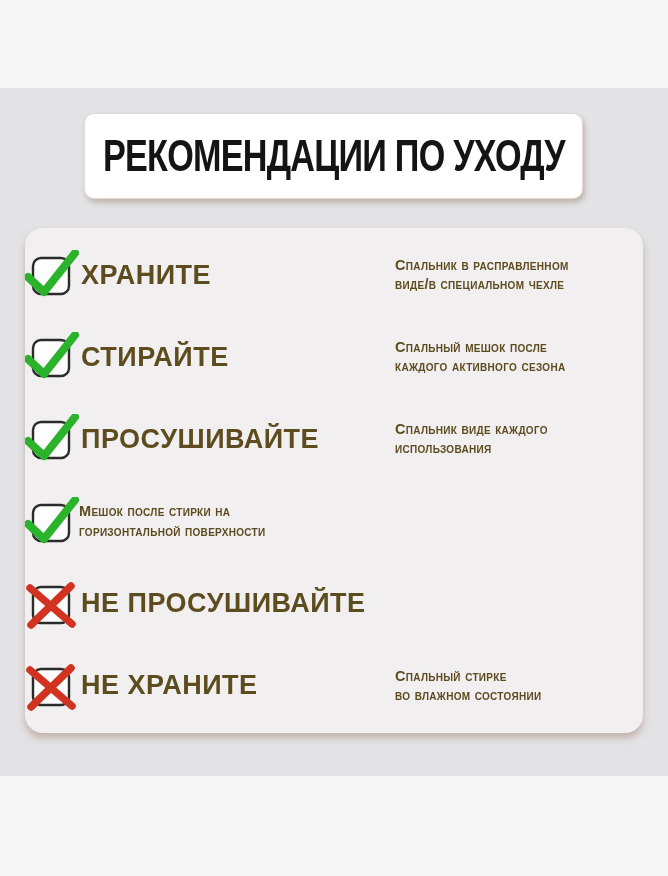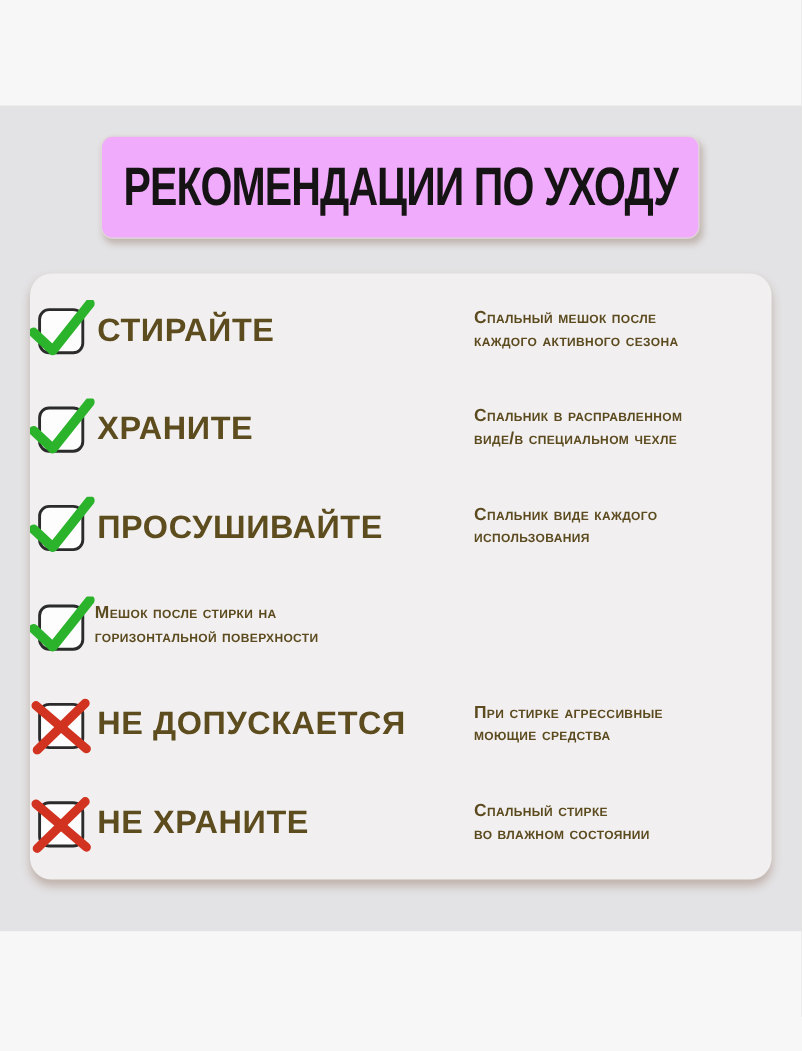--- a/index.html
+++ b/index.html
@@ -25,21 +25,21 @@
   }
   .strip.top { top: 0; height: 88px; }
   .strip.bottom { top: 776px; height: 100px; }
 
   .title-box {
     position: absolute;
     left: 84px;
     top: 113px;
     width: 497px;
     height: 84px;
-    background: #f0abfc;
+    background: #ffffff;
     border: 1px solid #e0d9d6;
     border-radius: 10px;
     box-shadow: 2px 4px 5px rgba(130, 100, 80, 0.35);
     display: flex;
     align-items: center;
     justify-content: center;
     overflow: hidden;
   }
   .title-box h1 {
     margin: 0;
@@ -113,35 +113,35 @@
 
   <div class="card">
 
     <div class="row">
       <span class="icon-wrap">
         <svg width="54" height="50" viewBox="0 0 54 50">
           <rect x="8" y="8" width="36" height="36" rx="8" fill="#fdfdfd" stroke="#2b2b2b" stroke-width="2.4"></rect>
           <path d="M3 27 L19 42 L50 3" fill="none" stroke="#2cb32c" stroke-width="8" stroke-linecap="round" stroke-linejoin="round"></path>
         </svg>
       </span>
-      <div class="label">СТИРАЙТЕ</div>
-      <div class="desc">Спальный мешок после
-каждого активного сезона</div>
+      <div class="label">ХРАНИТЕ</div>
+      <div class="desc">Спальник в расправленном
+виде/в специальном чехле</div>
     </div>
 
     <div class="row">
       <span class="icon-wrap">
         <svg width="54" height="50" viewBox="0 0 54 50">
           <rect x="8" y="8" width="36" height="36" rx="8" fill="#fdfdfd" stroke="#2b2b2b" stroke-width="2.4"></rect>
           <path d="M3 27 L19 42 L50 3" fill="none" stroke="#2cb32c" stroke-width="8" stroke-linecap="round" stroke-linejoin="round"></path>
         </svg>
       </span>
-      <div class="label">ХРАНИТЕ</div>
-      <div class="desc">Спальник в расправленном
-виде/в специальном чехле</div>
+      <div class="label">СТИРАЙТЕ</div>
+      <div class="desc">Спальный мешок после
+каждого активного сезона</div>
     </div>
 
     <div class="row">
       <span class="icon-wrap">
         <svg width="54" height="50" viewBox="0 0 54 50">
           <rect x="8" y="8" width="36" height="36" rx="8" fill="#fdfdfd" stroke="#2b2b2b" stroke-width="2.4"></rect>
           <path d="M3 27 L19 42 L50 3" fill="none" stroke="#2cb32c" stroke-width="8" stroke-linecap="round" stroke-linejoin="round"></path>
         </svg>
       </span>
       <div class="label">ПРОСУШИВАЙТЕ</div>
@@ -162,23 +162,21 @@
     </div>
 
     <div class="row">
       <span class="icon-wrap">
         <svg width="54" height="50" viewBox="0 0 54 50">
           <rect x="8" y="8" width="36" height="36" rx="8" fill="#fdfdfd" stroke="#2b2b2b" stroke-width="2.4"></rect>
           <path d="M5 9 L47 45" fill="none" stroke="#d23320" stroke-width="7.5" stroke-linecap="round"></path>
           <path d="M46 7 L6 46" fill="none" stroke="#d23320" stroke-width="7.5" stroke-linecap="round"></path>
         </svg>
       </span>
-      <div class="label">НЕ ДОПУСКАЕТСЯ</div>
-      <div class="desc">При стирке агрессивные
-моющие средства</div>
+      <div class="label">НЕ ПРОСУШИВАЙТЕ</div>
     </div>
 
     <div class="row">
       <span class="icon-wrap">
         <svg width="54" height="50" viewBox="0 0 54 50">
           <rect x="8" y="8" width="36" height="36" rx="8" fill="#fdfdfd" stroke="#2b2b2b" stroke-width="2.4"></rect>
           <path d="M5 9 L47 45" fill="none" stroke="#d23320" stroke-width="7.5" stroke-linecap="round"></path>
           <path d="M46 7 L6 46" fill="none" stroke="#d23320" stroke-width="7.5" stroke-linecap="round"></path>
         </svg>
       </span>

